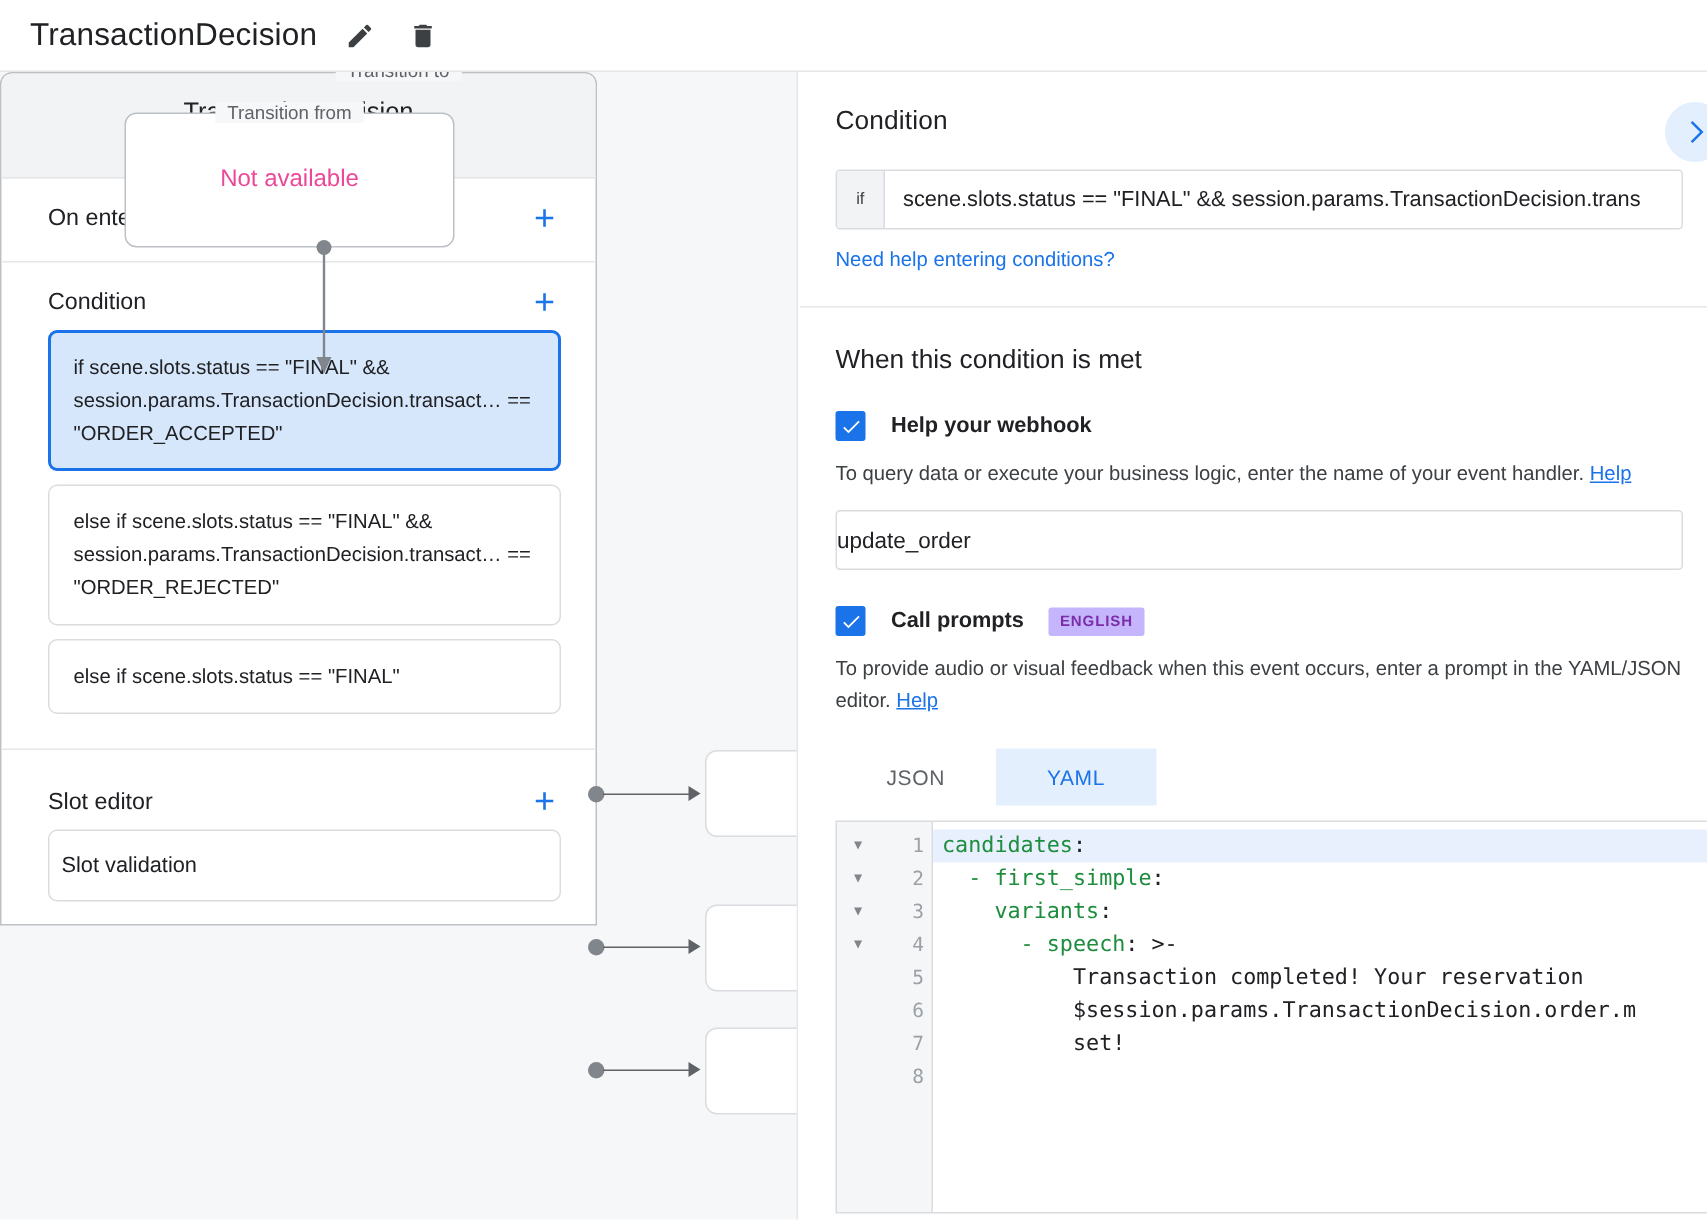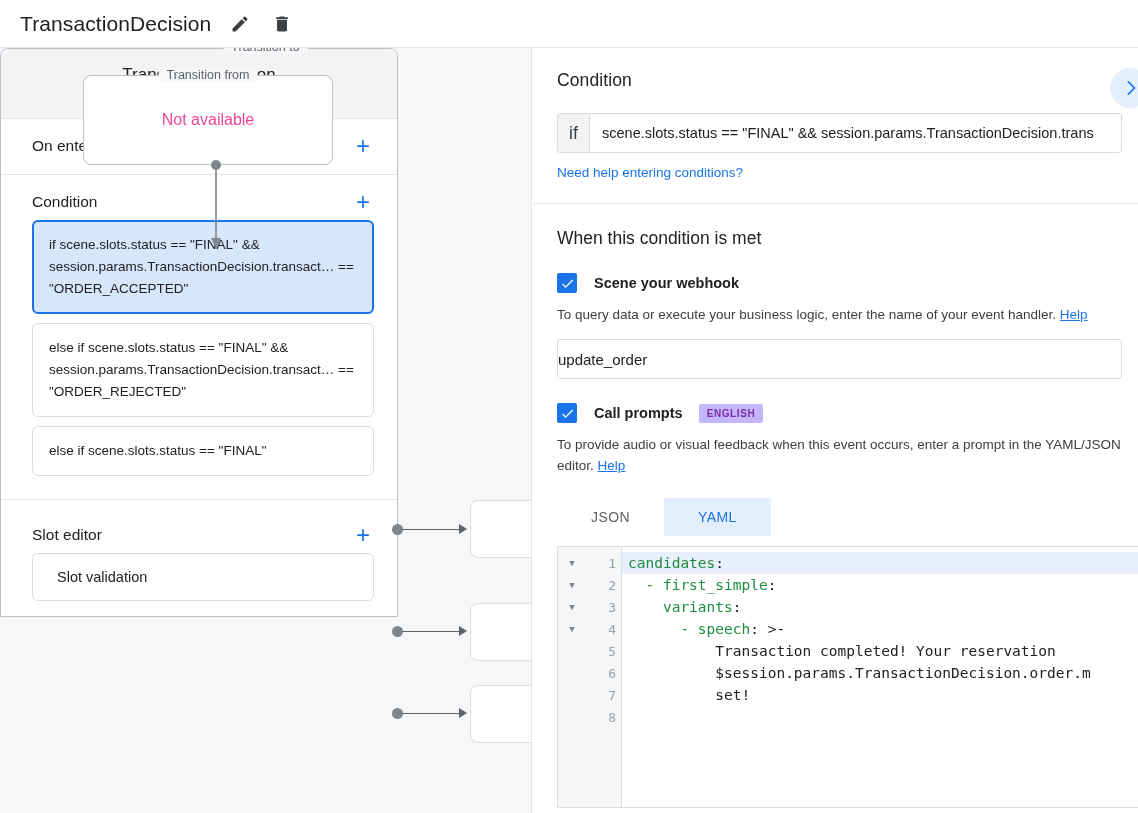--- a/index.html
+++ b/index.html
@@ -63,21 +63,21 @@
     background: #ffffff;
     border: 1px solid #bdc1c6;
     border-radius: 8px;
   }
   .node-legend {
     position: absolute; top: -8px; left: 50%; transform: translateX(-50%);
     background: #f6f7f9; padding: 0 8px;
     font-size: 12.5px; color: #5f6368; white-space: nowrap;
   }
   .node-from {
-    left: 83px; top: 27px; width: 250px; height: 90px;
+    left: 83px; top: 27px; width: 220px; height: 90px;
     display: flex; align-items: center; justify-content: center;
   }
   .node-from-text { font-size: 16px; color: #ec4899; }
 
   
   .connector { position: absolute; left: 209px; top: 112px; }
 
   .node-to {
     left: 17px; top: 196px; width: 398px; height: 569px;
     background: #ffffff; border: 1px solid #bdc1c6; border-radius: 8px 8px 0 0;
@@ -109,21 +109,21 @@
     font-size: 13.5px; color: #202124; line-height: 22px;
     word-break: break-word; cursor: pointer;
   }
   .cond-card.selected {
     background: #d7e7fb; border: 2px solid #1a73e8; padding: 12px 15px;
   }
   .slot-section { padding-top: 8px; }
   .slot-card {
     margin: 9px 23px 0 31px;
     border: 1px solid #dadce0; border-radius: 6px; background: #fff;
-    padding: 15px 24px; font-size: 14.5px; color: #202124; cursor: pointer;
+    padding: 15px 8px; font-size: 14.5px; color: #202124; cursor: pointer;
   }
 
   
   .edge-dot {
     position: absolute; width: 11px; height: 11px; border-radius: 50%;
     background: #80868b;
   }
   .edge-line { position: absolute; height: 1px; background: #5f6368; }
   .edge-arrow {
     position: absolute; width: 0; height: 0;
@@ -152,21 +152,21 @@
     cursor: pointer;
   }
   .cond-input-row {
     margin-top: 22px; display: flex; align-items: stretch;
     border: 1px solid #dadce0; border-radius: 3px; height: 40px;
     overflow: hidden; background: #fff;
   }
   .cond-if {
     width: 32px; background: #f1f3f4; border-right: 1px solid #dadce0;
     display: flex; align-items: center; justify-content: center;
-    font-size: 18px; color: #3c4043;
+    font-size: 11px; color: #3c4043;
   }
   .cond-input {
     flex: 1; border: none; outline: none; padding: 0 12px;
     font-size: 14.5px; color: #202124; font-family: "Liberation Sans", sans-serif;
     background: transparent;
   }
   .help-link {
     display: inline-block; margin-top: 12px;
     color: #1a73e8; font-size: 13.5px; text-decoration: none; cursor: pointer;
   }
@@ -352,21 +352,21 @@
     <div class="panel-sec-2">
       <div class="sec2-h">When this condition is met</div>
 
       
       <div class="check-row">
         <div class="checkbox">
           <svg width="15" height="15" viewBox="0 0 24 24">
             <path fill="#ffffff" d="M9 16.2L4.8 12l-1.4 1.4L9 19 21 7l-1.4-1.4z"></path>
           </svg>
         </div>
-        <div class="check-label">Scene your webhook</div>
+        <div class="check-label">Help your webhook</div>
       </div>
       <div class="hint">
         <span>To query data or execute your business logic, enter the name of your event handler.</span>
         <a class="inline-link">Help</a>
       </div>
       <input class="text-field" value="update_order" style="">
 
       
       <div class="check-row">
         <div class="checkbox">

